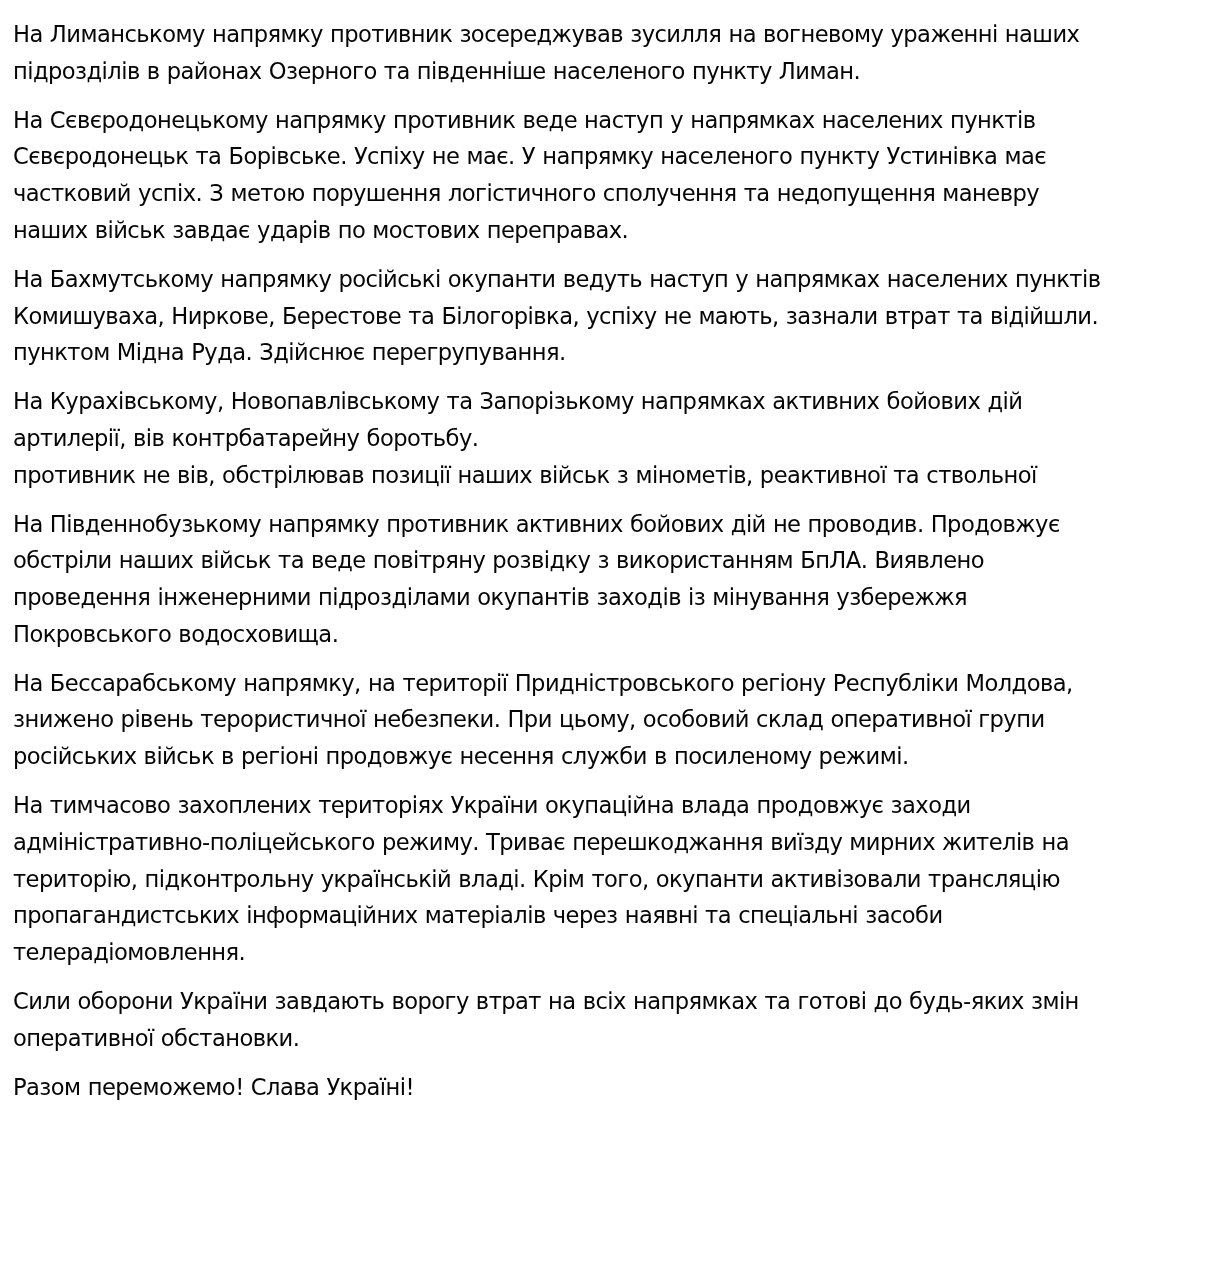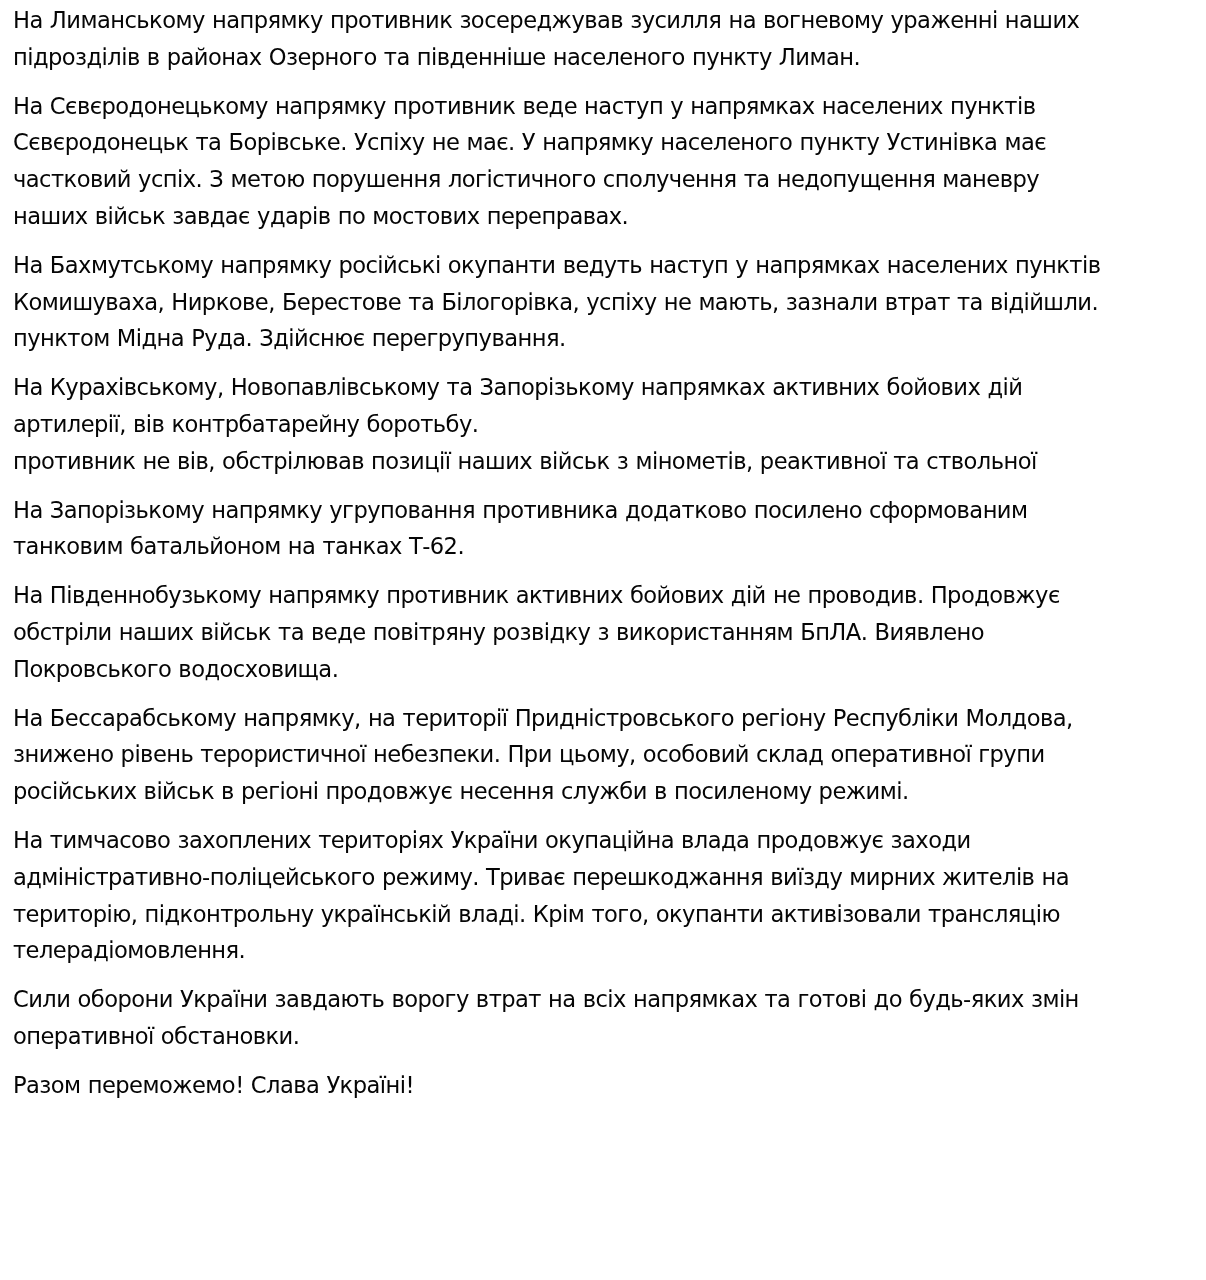--- a/index.html
+++ b/index.html
@@ -21,21 +21,21 @@
     font-size: 22.6px;
     line-height: 36.7px;
     letter-spacing: -0.55px;
     word-spacing: 0.5px;
   }
   .post-body p {
     margin: 0 0 12.3px 0;
     white-space: normal;
   }
   .post-body p:first-child {
-    margin-top: 2px;
+    margin-top: 16px;
   }
   .line {
     display: block;
     white-space: nowrap;
   }
 </style>
 </head>
 <body>
 
 <div class="post-body">
@@ -53,37 +53,35 @@
     <span class="line">На Бахмутському напрямку російські окупанти ведуть наступ у напрямках населених пунктів</span>
     <span class="line">Комишуваха, Нирковe, Берестове та Білогорівка, успіху не мають, зазнали втрат та відійшли.</span>
     <span class="line">пунктом Мідна Руда. Здійснює перегрупування.</span>
   </p>
   <p>
     <span class="line">На Курахівському, Новопавлівському та Запорізькому напрямках активних бойових дій</span>
     <span class="line">артилерії, вів контрбатарейну боротьбу.</span>
     <span class="line">противник не вів, обстрілював позиції наших військ з мінометів, реактивної та ствольної</span>
   </p>
   <p>
-    <span class="line">На Запорізькому напрямку угруповання противника додатково посилено сформованим</span>
-    <span class="line">танковим батальйоном на танках Т-62.</span>
-  </p>
-  <p>
     <span class="line">На Південнобузькому напрямку противник активних бойових дій не проводив. Продовжує</span>
     <span class="line">обстріли наших військ та веде повітряну розвідку з використанням БпЛА. Виявлено</span>
+    <span class="line">проведення інженерними підрозділами окупантів заходів із мінування узбережжя</span>
     <span class="line">Покровського водосховища.</span>
   </p>
   <p>
     <span class="line">На Бессарабському напрямку, на території Придністровського регіону Республіки Молдова,</span>
     <span class="line">знижено рівень терористичної небезпеки. При цьому, особовий склад оперативної групи</span>
     <span class="line">російських військ в регіоні продовжує несення служби в посиленому режимі.</span>
   </p>
   <p>
     <span class="line">На тимчасово захоплених територіях України окупаційна влада продовжує заходи</span>
     <span class="line">адміністративно-поліцейського режиму. Триває перешкоджання виїзду мирних жителів на</span>
     <span class="line">територію, підконтрольну українській владі. Крім того, окупанти активізовали трансляцію</span>
+    <span class="line">пропагандистських інформаційних матеріалів через наявні та спеціальні засоби</span>
     <span class="line">телерадіомовлення.</span>
   </p>
   <p>
     <span class="line">Сили оборони України завдають ворогу втрат на всіх напрямках та готові до будь-яких змін</span>
     <span class="line">оперативної обстановки.</span>
   </p>
   <p>
     <span class="line">Разом переможемо! Слава Україні!</span>
   </p>
 </div>

